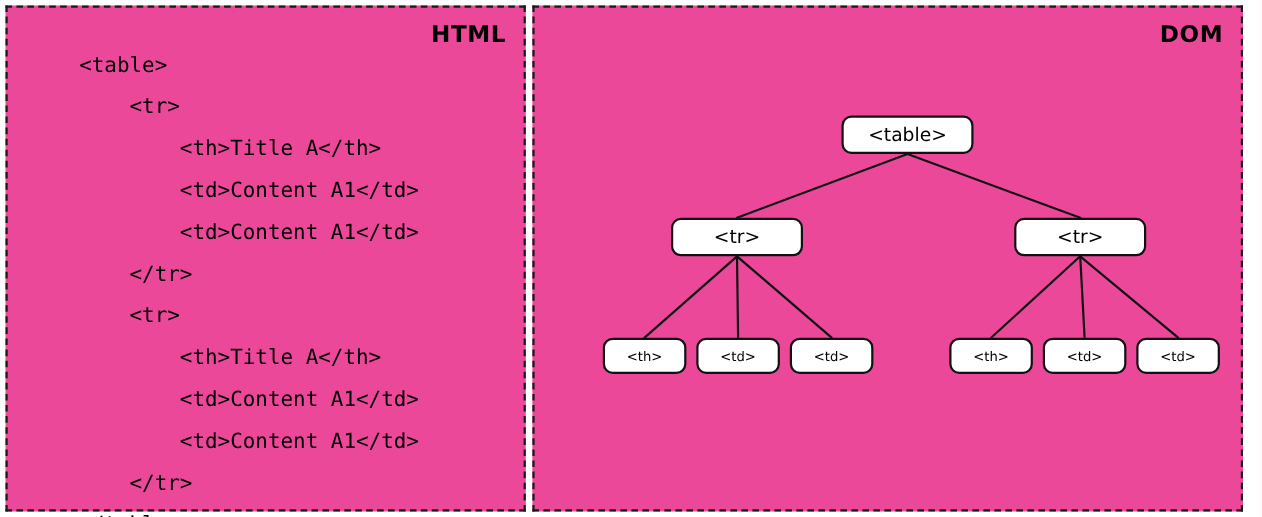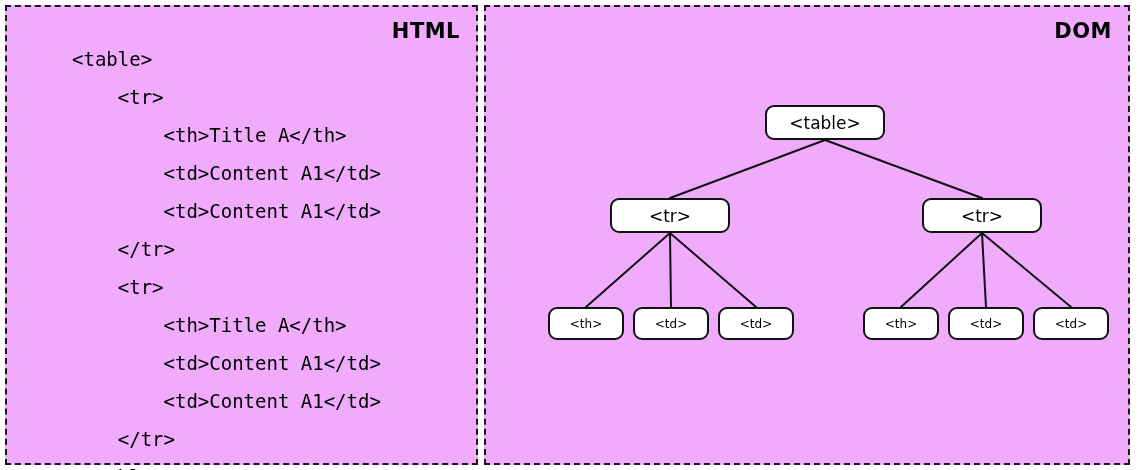--- a/index.html
+++ b/index.html
@@ -18,21 +18,21 @@
     width: 1147px;
     height: 470px;
     background: #ffffff;
   }
 
   
   .panel {
     position: absolute;
     box-sizing: border-box;
     border: 2px dashed #1a1a1a;
-    background: #f0abfc;
+    background: #ec4899;
   }
   #html-panel {
     left: 5px;
     top: 5px;
     width: 473px;
     height: 460px;
   }
   #dom-panel {
     left: 484px;
     top: 5px;

